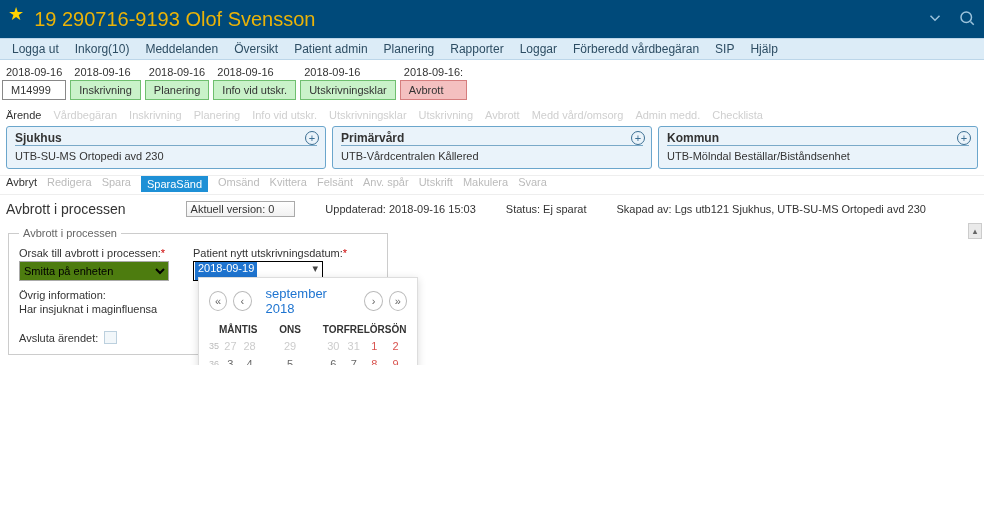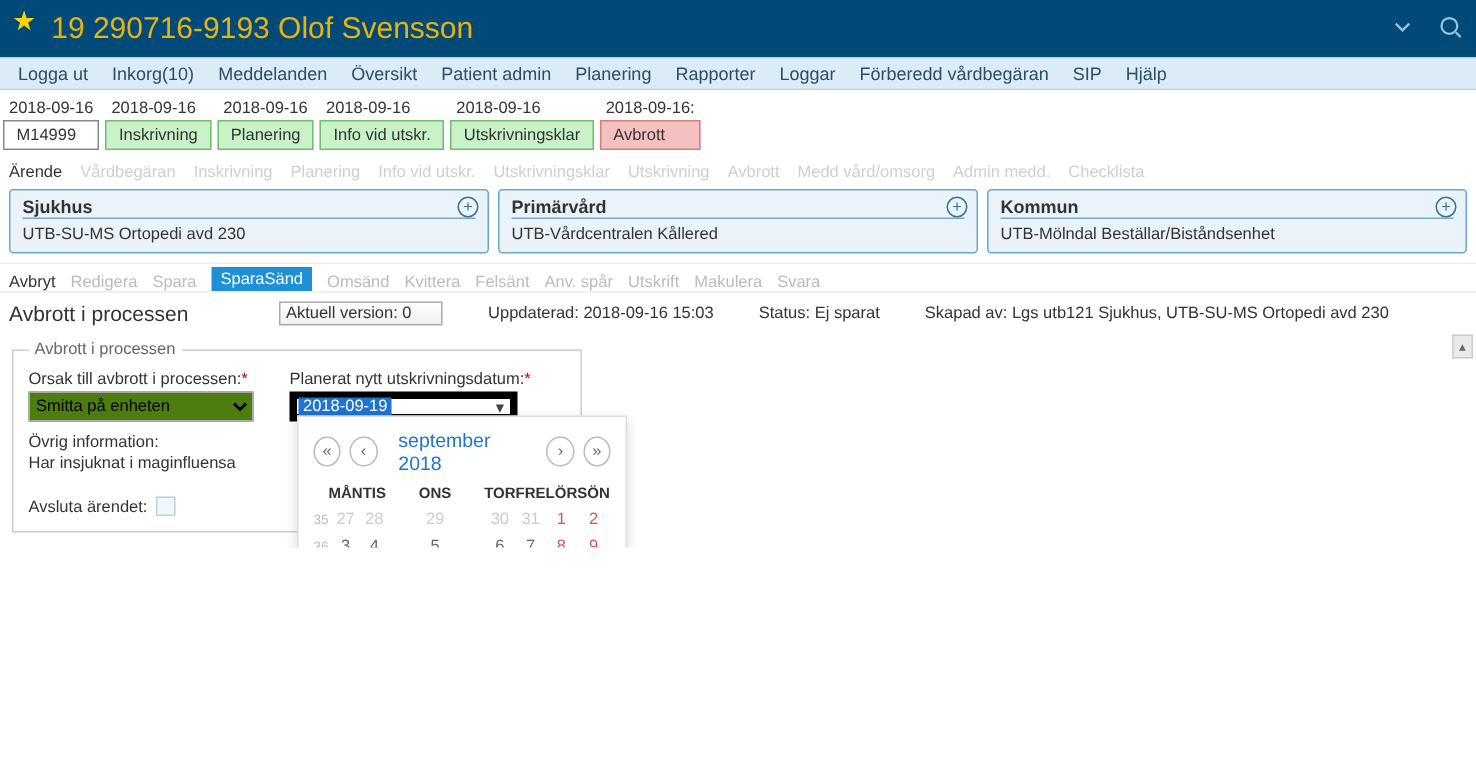--- a/index.html
+++ b/index.html
@@ -26,42 +26,42 @@
   .section-tabs { height: 22px; display: flex; align-items: center; padding: 0 6px; }
   .stab { margin-right: 12px; color: #cfcfcf; font-size: 11px; }
   .stab.active { color: #333; }
 
   .actor-row { display: flex; gap: 6px; padding: 0 6px 6px 6px; }
   .actor-card { flex: 1; border: 1px solid #6ba6cc; border-radius: 3px; background: #eaf3fa; padding: 4px 8px 6px 8px; position: relative; }
   .actor-card h4 { margin: 0 0 4px 0; font-size: 12px; font-weight: 600; border-bottom: 1px solid #7aa9c8; padding-bottom: 0; }
   .actor-card .val { font-size: 11px; }
   .plus { position: absolute; right: 6px; top: 4px; width: 14px; height: 14px; border: 1.5px solid #3b6e92; border-radius: 50%; display: flex; align-items: center; justify-content: center; font-size: 11px; line-height: 1; color: #3b6e92; }
 
-  .action-bar { height: 20px; display: flex; align-items: flex-end; border-top: 1px solid #eee; border-bottom: 1px solid #eee; padding: 0 6px; }
+  .action-bar { height: 20px; display: flex; align-items: flex-start; border-top: 1px solid #eee; border-bottom: 1px solid #eee; padding: 0 6px; }
   .ab-item { margin-right: 10px; font-size: 11px; color: #bbb; }
   .ab-item.normal { color: #333; }
   .ab-item.primary { background: #1e90d6; color: #fff; padding: 2px 6px; }
 
   .info-bar { display: flex; align-items: center; padding: 6px 6px; gap: 30px; }
   .info-title { font-size: 14px; color: #333; margin-right: 30px; }
   .version-sel { border: 1px solid #aaa; font-size: 11px; padding: 1px 20px 1px 4px; background: #fff linear-gradient(#fff,#f1f1f1); }
   .info-txt { font-size: 11px; }
 
   .content-area { position: relative; padding: 4px 6px 10px 6px; }
   .scroll-affordance { position: absolute; right: 2px; top: 0; width: 14px; height: 16px; background: #eaeaea; border: 1px solid #ccc; display:flex;align-items:center;justify-content:center;font-size:9px;color:#666; }
 
   fieldset.box { border: 1px solid #ccc; padding: 8px 10px 10px 10px; width: 380px; }
   fieldset.box legend { font-size: 11px; color: #666; padding: 0 4px; }
 
   .form-row { display: flex; gap: 24px; align-items: flex-end; }
   .form-col label { display: block; font-size: 11px; margin-bottom: 2px; }
   .req { color: #c00; }
 
   .sel { border: 1px solid #aaa; font-size: 11px; height: 20px; width: 150px; background: #4d7c0f; }
-  .date-input { border: 5px solid #000000; font-size: 11px; height: 20px; width: 152px; display:flex; align-items:center; }
+  .date-input { border: 1px solid #000000; font-size: 11px; height: 20px; width: 130px; display:flex; }
   .date-input .highlight { background: #1e74d0; color: #fff; padding: 0 3px; margin: 0 1px; }
   .date-input .arrow { margin-left:auto; padding:0 4px; color:#444; }
 
   .ovrig { margin-top: 8px; font-size: 11px; }
   .ovrig .txt { margin-top: 2px; }
 
   .avsluta { margin-top: 16px; font-size: 11px; display: flex; align-items: center; gap: 6px; }
   .chk { width: 13px; height: 13px; border: 1px solid #bcd0de; background: #f2f7fa; }
 
   
@@ -202,21 +202,21 @@
     <legend>Avbrott i processen</legend>
 
     <div class="form-row">
       <div class="form-col">
         <label><span>Orsak till avbrott i processen:</span><span class="req">*</span></label>
         <select class="sel">
           <option>Smitta på enheten</option>
         </select>
       </div>
       <div class="form-col">
-        <label><span>Planerat nytt utskrivningsdatum:</span><span class="req">*</span></label>
+        <label><span>Patient nytt utskrivningsdatum:</span><span class="req">*</span></label>
         <div class="date-input">
           <span class="highlight">2018-09-19</span>
           <span class="arrow">▾</span>
         </div>
       </div>
     </div>
 
     <div class="ovrig">
       <div>Övrig information:</div>
       <div class="txt">Har insjuknat i maginfluensa</div>

